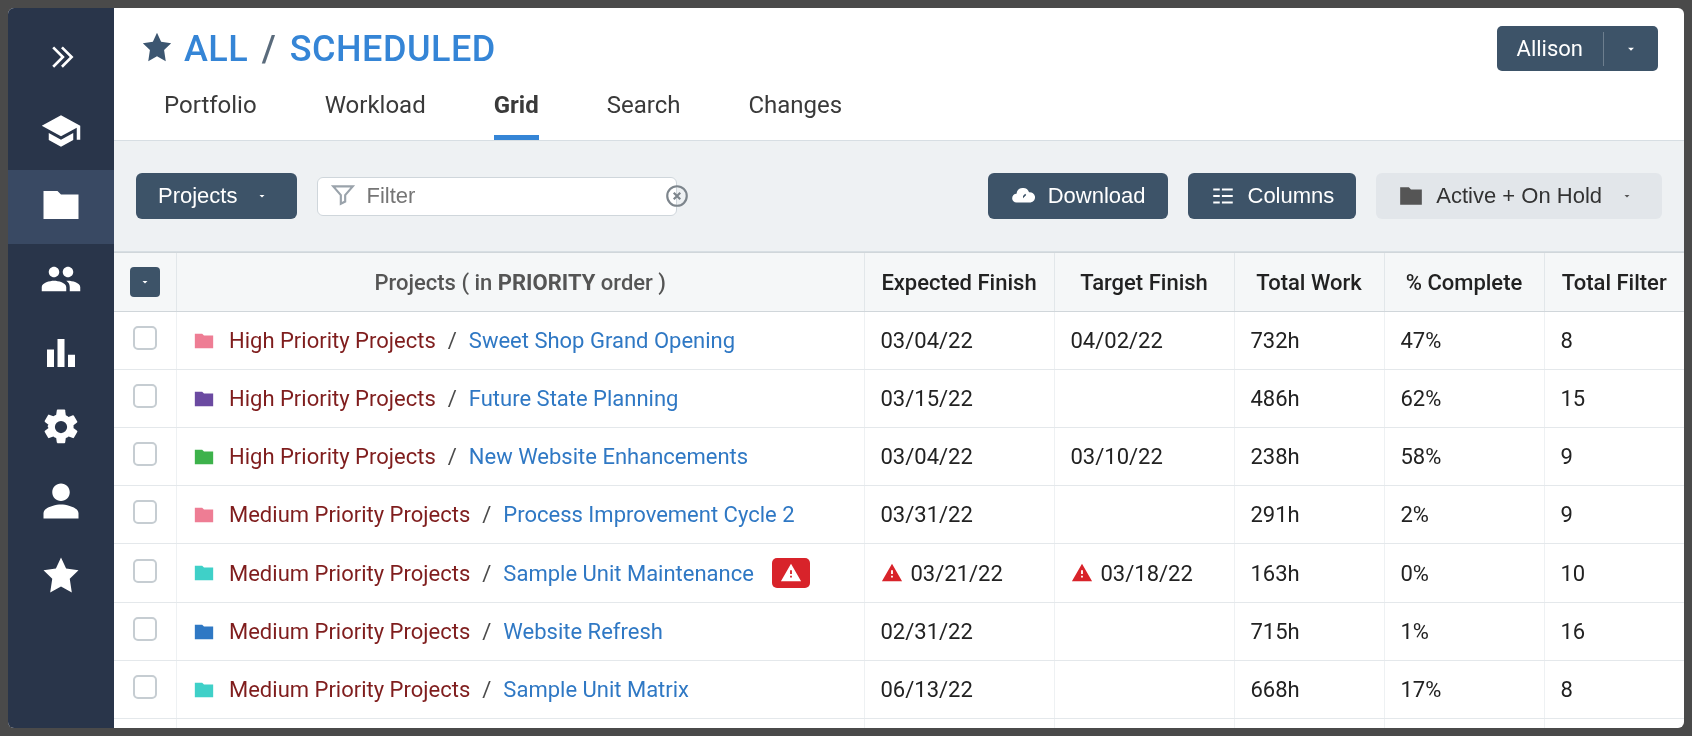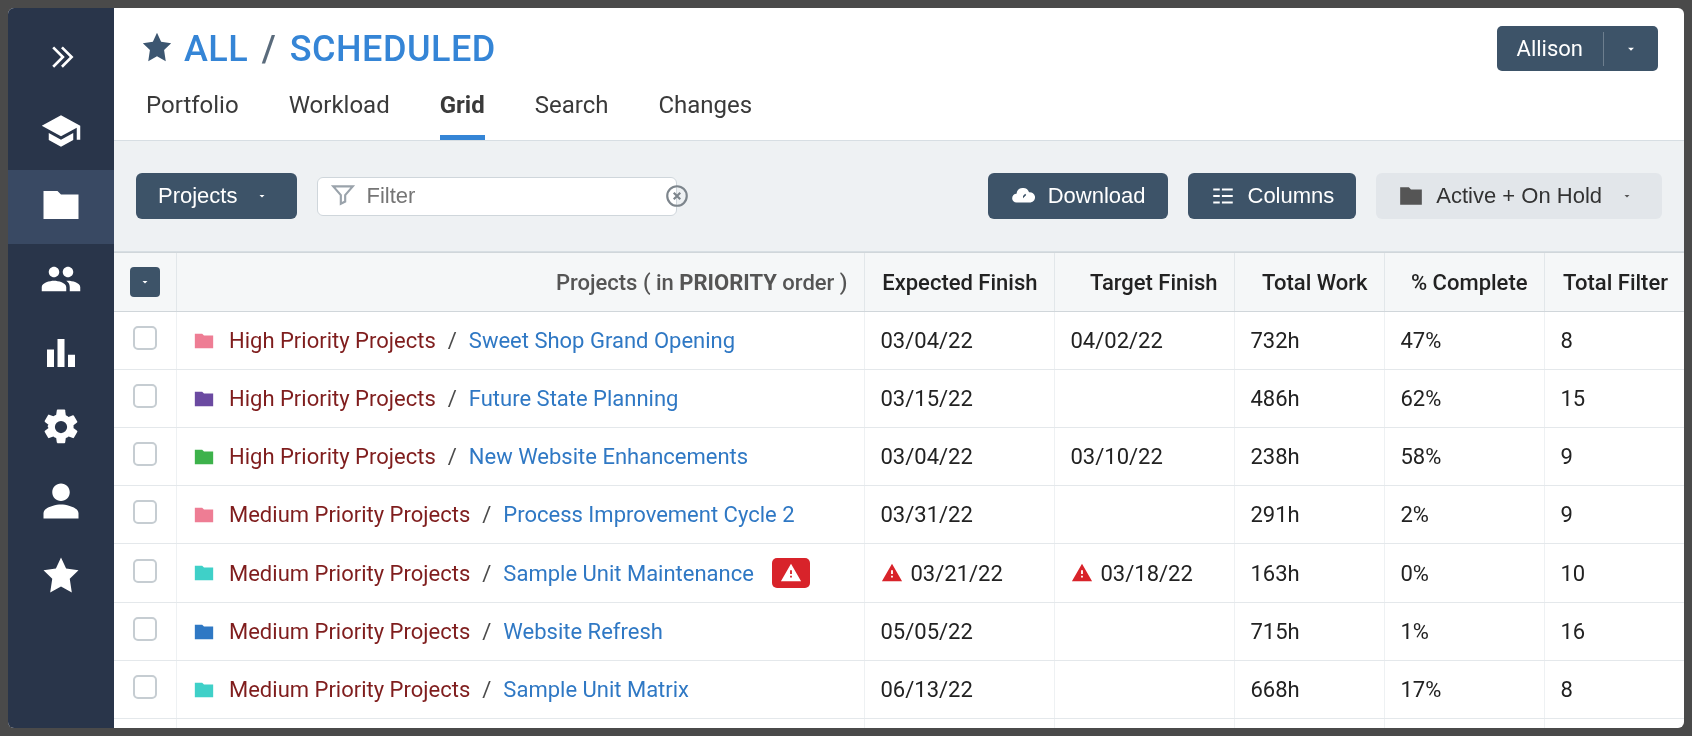--- a/index.html
+++ b/index.html
@@ -80,21 +80,21 @@
   .user-caret svg { width:14px; height:14px; fill:#fff; }
   
   .tabs {
     display:flex;
     gap:50px;
     padding: 10px 32px 0 32px;
     font-size: 24px;
     color:#3a3a3a;
     border-bottom: none;
   }
-  .tab { padding: 6px 0 16px 0; cursor:pointer; }
+  .tab { padding: 6px 0 16px 0; cursor:pointer;margin-left:18px; }
   .tab.active { font-weight:700; border-bottom: 5px solid #3585d6; }
   
   .subbar {
     background: #eef1f3;
     border-top: 1px solid #d7dee3;
     border-bottom: 1px solid #d7dee3;
     padding: 32px 22px;
     display:flex;
     align-items:center;
     gap:20px;
@@ -142,21 +142,21 @@
   .btn .icon { width:26px; height:26px; display:flex; align-items:center; justify-content:center; }
   
   .grid {
     flex:1;
     overflow:auto;
     border-top: 1px solid #d0d6da;
   }
   table { width:100%; border-collapse: collapse; font-size:22px; color:#222; }
   thead th {
     background:#f5f7f8;
-    text-align:right;
+    text-align:center;
     font-weight:500;
     padding: 14px 16px;
     border-bottom:1px solid #d0d6da;
     border-right:1px solid #e2e7ea;
   }
   thead th:last-child { border-right:none; }
   th .hdr-note { color:#555; }
   th .hdr-note strong { font-weight:700; }
   tbody td {
     padding: 14px 16px;
@@ -481,21 +481,21 @@
     <div class="project-cell">
       <span class="folder-icon"><svg viewBox="0 0 24 24">
                       <path fill="#2f78c4" d="M10 4H2v16h20V6H12l-2-2z"></path>
                     </svg></span>
       <span class="path-gray">Medium Priority Projects</span>
       <span class="path-slash">/</span>
       <span class="project-link">Website Refresh</span>
 
     </div>
               </td>
-              <td class="col-exp"><span>05/05/22</span></td>
+              <td class="col-exp"><span>02/31/22</span></td>
               <td class="col-tgt"><span></span></td>
               <td class="col-tw">715h</td>
               <td class="col-pc">1%</td>
               <td class="col-tt">16</td>
             </tr>
             <tr>
               <td class="col-check"><span class="checkbox"></span></td>
               <td>
     <div class="project-cell">
       <span class="folder-icon"><svg viewBox="0 0 24 24">

